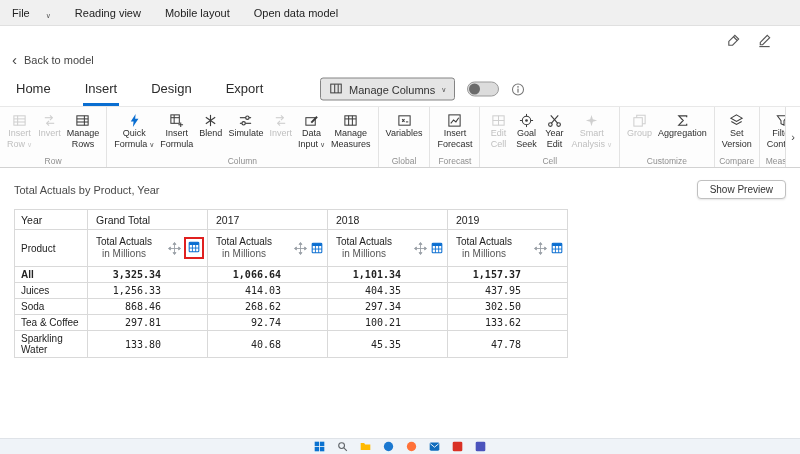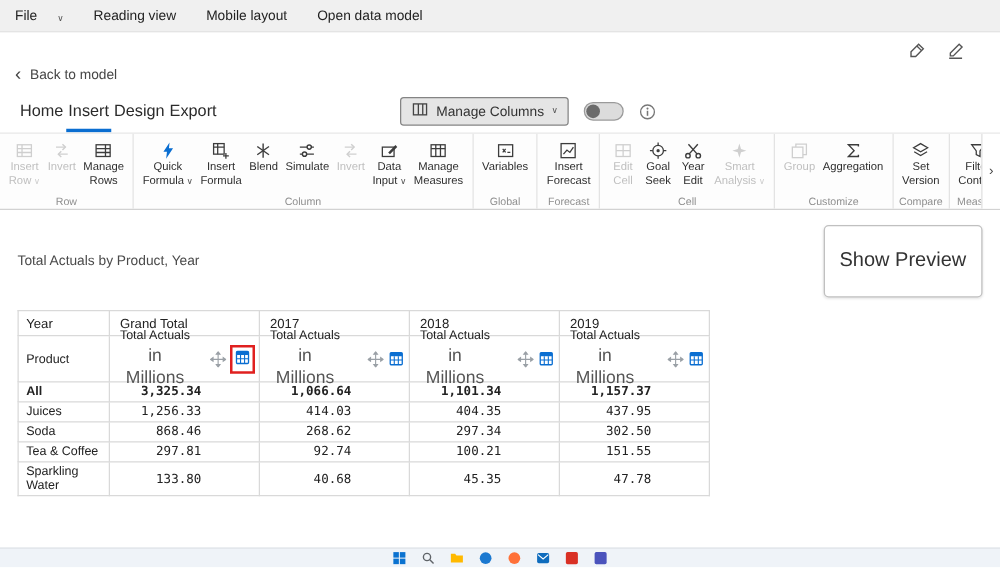--- a/index.html
+++ b/index.html
@@ -15,21 +15,21 @@
 
   
   .subbar{position:relative;height:46px;background:#fff}
   .subbar-icons{position:absolute;top:7px;right:28px;display:flex;gap:16px;color:#555}
   .back{position:absolute;left:12px;bottom:5px;display:flex;align-items:center;gap:7px;
         color:#454545;font-size:11px;cursor:pointer}
   .backchev{font-size:15px;line-height:1;color:#454545}
 
   
   .tabsrow{position:relative;height:34px;background:#fff;padding:0 14px}
-  .tabs{display:flex;height:100%;align-items:flex-end}
+  .tabs{display:flex;gap:30px;height:100%;align-items:flex-end}
   .tab{font-size:13px;padding:7px 2px;color:#2b2b2b;cursor:pointer;border-bottom:3px solid transparent}
   .tab.active{border-bottom-color:#0a6ed1}
   .center-controls{position:absolute;left:320px;top:50%;transform:translateY(-50%);
                    display:flex;align-items:center;gap:12px}
   .mc-btn{display:flex;align-items:center;gap:6px;border:1px solid #848484;background:#e5e5e5;
           border-radius:3px;height:23px;padding:0 8px;font-size:11px;color:#333;cursor:pointer}
   .toggle{width:32px;height:15px;border-radius:8px;background:#dcdcdc;border:1px solid #9a9a9a;
           position:relative;cursor:pointer}
   .knob{position:absolute;left:1px;top:1px;width:11px;height:11px;border-radius:50%;background:#6b6b6b}
   .info{display:flex;align-items:center;color:#666;cursor:pointer}
@@ -49,32 +49,32 @@
   .rbtn.disabled{color:#bfbfbf}
   .rbtn.disabled .ricon{color:#cfcfcf}
   .rbtn.disabled .cv{color:#cfcfcf}
   .scrollr{position:absolute;right:0;top:0;bottom:0;width:15px;background:#fff;border-left:1px solid #e0e0e0;
            display:flex;align-items:center;justify-content:center;font-size:11px;color:#444;cursor:pointer}
 
   
   .content{padding:12px 14px 0}
   .content-top{display:flex;justify-content:space-between;align-items:center}
   .ctitle{font-size:11px;color:#4a4a4a}
-  .preview-btn{border:1px solid #c0c0c0;background:#fff;border-radius:4px;padding:19px 12px;
-               font-size:16px;color:#333;box-shadow:0 1px 2px rgba(0,0,0,.10);cursor:pointer}
+  .preview-btn{border:1px solid #c0c0c0;background:#fff;border-radius:4px;padding:3px 12px;
+               font-size:10px;color:#333;box-shadow:0 1px 2px rgba(0,0,0,.10);cursor:pointer}
 
   
   .grid{margin-top:10px;border-collapse:collapse;font-size:10px;color:#222;table-layout:fixed}
   .grid th,.grid td{border:1px solid #d9d9d9;font-weight:400}
   .c-label{width:73px;padding:2px 6px;text-align:left}
   .c-val{width:120px}
   .hdr1 th{height:20px;padding:2px 6px;text-align:left;font-size:10.5px}
   .mcell{display:flex;align-items:center;height:36px;padding:0 3px 0 6px}
   .mtext{width:60px;text-align:center;line-height:1.25}
-  .munit{font-size:14px;color:#555}
+  .munit{font-size:10px;color:#555}
   .mspacer{flex:1}
   .micon{display:flex;align-items:center;margin-left:3px}
   .redbox{border:2px solid #e0201f;display:flex;align-items:center;padding:1px;margin-left:3px}
   .vcell{text-align:right;padding:1px 46px 1px 2px;font-family:"DejaVu Sans Mono",monospace;
          font-size:10px;height:16px}
   .rowAll td{font-weight:bold}
 
   
   .taskbar{position:absolute;left:0;right:0;bottom:0;height:16px;background:#eff3f8;
            border-top:1px solid #dfe3e8;display:flex;align-items:center;justify-content:center;gap:12px}
@@ -609,21 +609,21 @@
         <td class="vcell">868.46</td>
         <td class="vcell">268.62</td>
         <td class="vcell">297.34</td>
         <td class="vcell">302.50</td>
       </tr>
       <tr>
         <td class="c-label">Tea &amp; Coffee</td>
         <td class="vcell">297.81</td>
         <td class="vcell">92.74</td>
         <td class="vcell">100.21</td>
-        <td class="vcell">151.55</td>
+        <td class="vcell">133.62</td>
       </tr>
       <tr>
         <td class="c-label">Sparkling Water</td>
         <td class="vcell">133.80</td>
         <td class="vcell">40.68</td>
         <td class="vcell">45.35</td>
         <td class="vcell">47.78</td>
       </tr>
     </tbody>
       </table>

